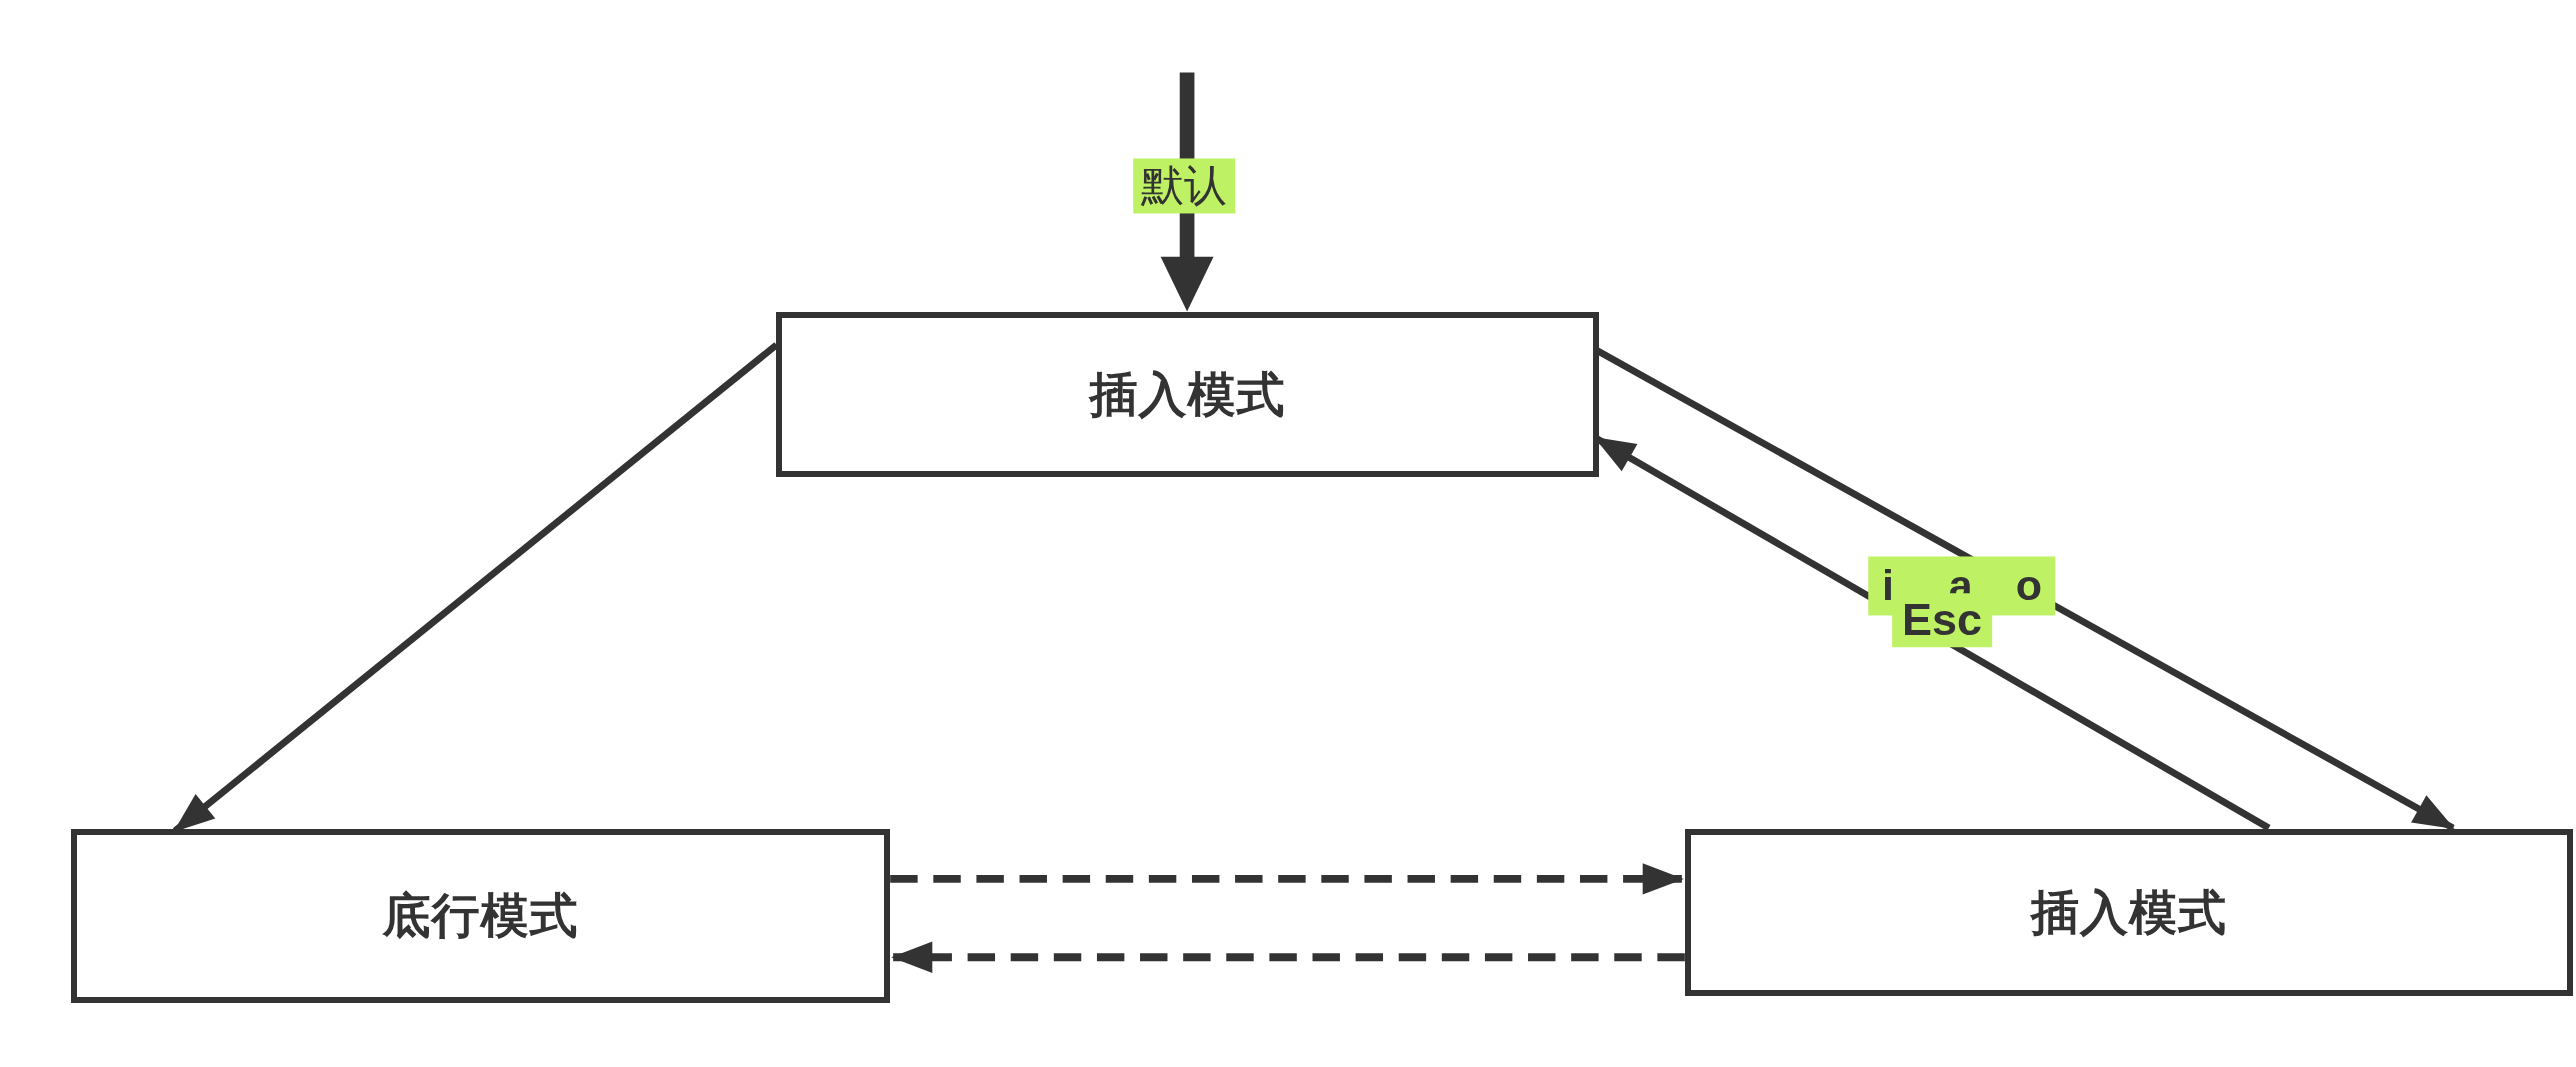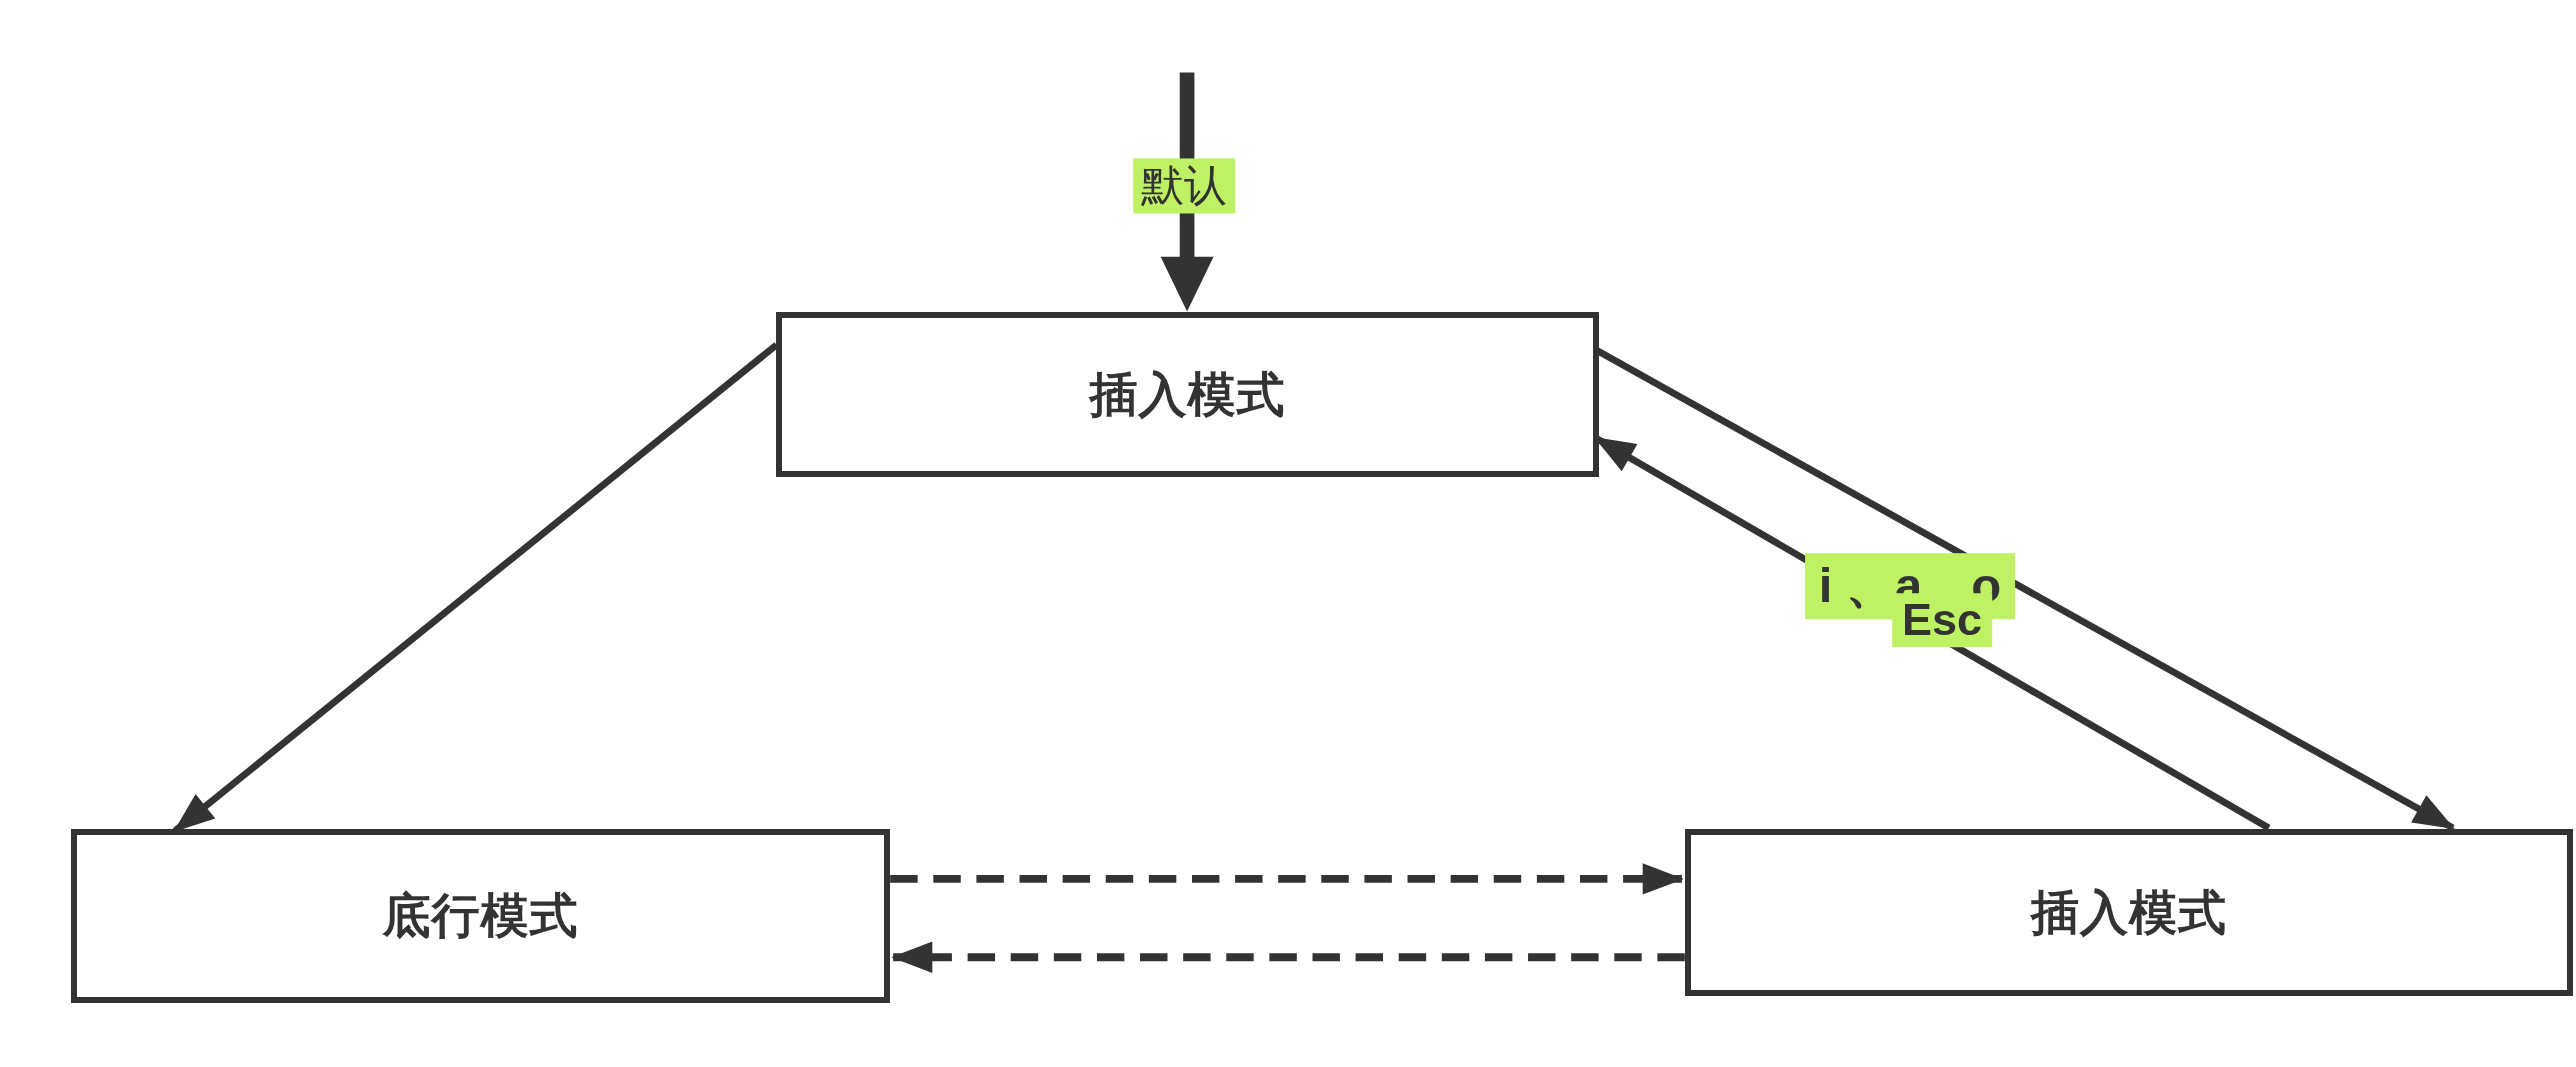--- a/index.html
+++ b/index.html
@@ -83,18 +83,18 @@
     <span class="node-label">底行模式</span>
   </div>
 
   <div class="node" style="left:1685px; top:829px; width:888px; height:167px;">
     <span class="node-label">插入模式</span>
   </div>
 
   <div class="edge-label" style="left:1184px; top:186px; font-size:43px; padding:3.9px 7.8px;">默认</div>
 
 
-  <div class="edge-label bold" style="left:1910px; top:586px; font-size:49px; padding:5.9px 13.7px;">i 、a、o</div>
+  <div class="edge-label bold" style="left:1962px; top:586px; font-size:43px; padding:5.9px 13.7px;">i 、a、o</div>
 
   <div class="edge-label bold" style="left:1942px; top:620px; font-size:45px; padding:2px 9.8px;">Esc</div>
 
 </div>
 
 
 </body></html>

